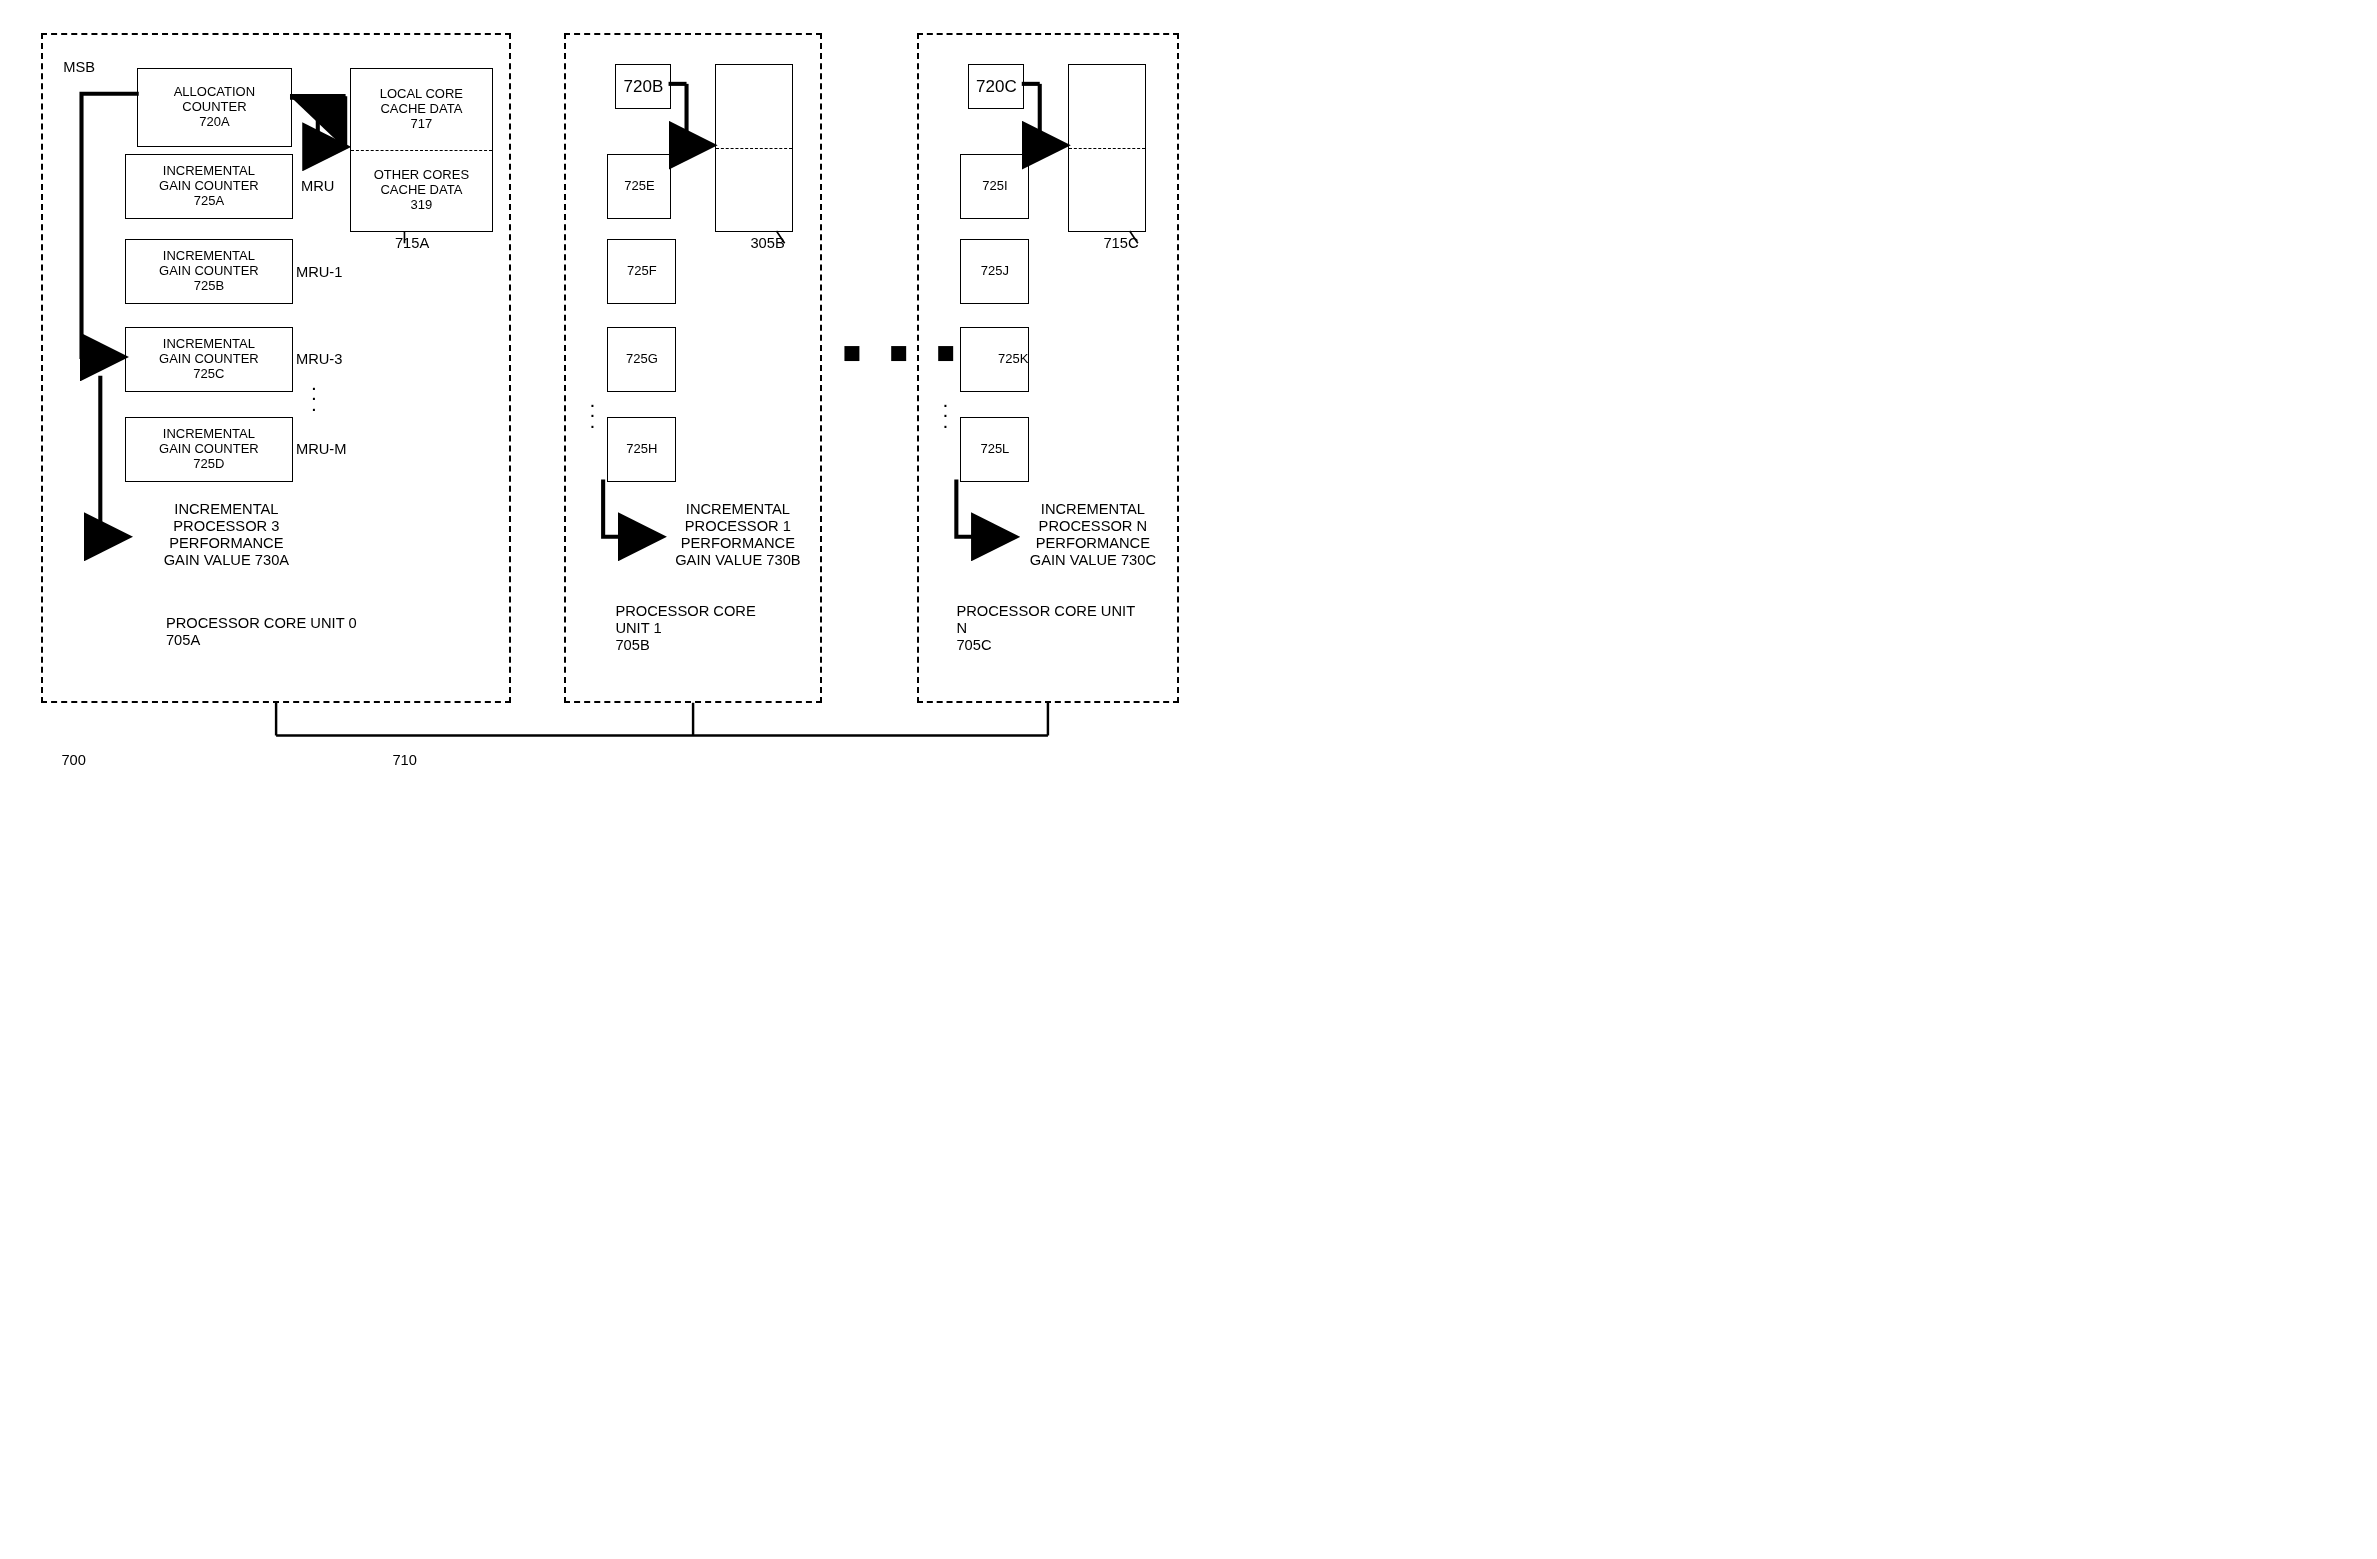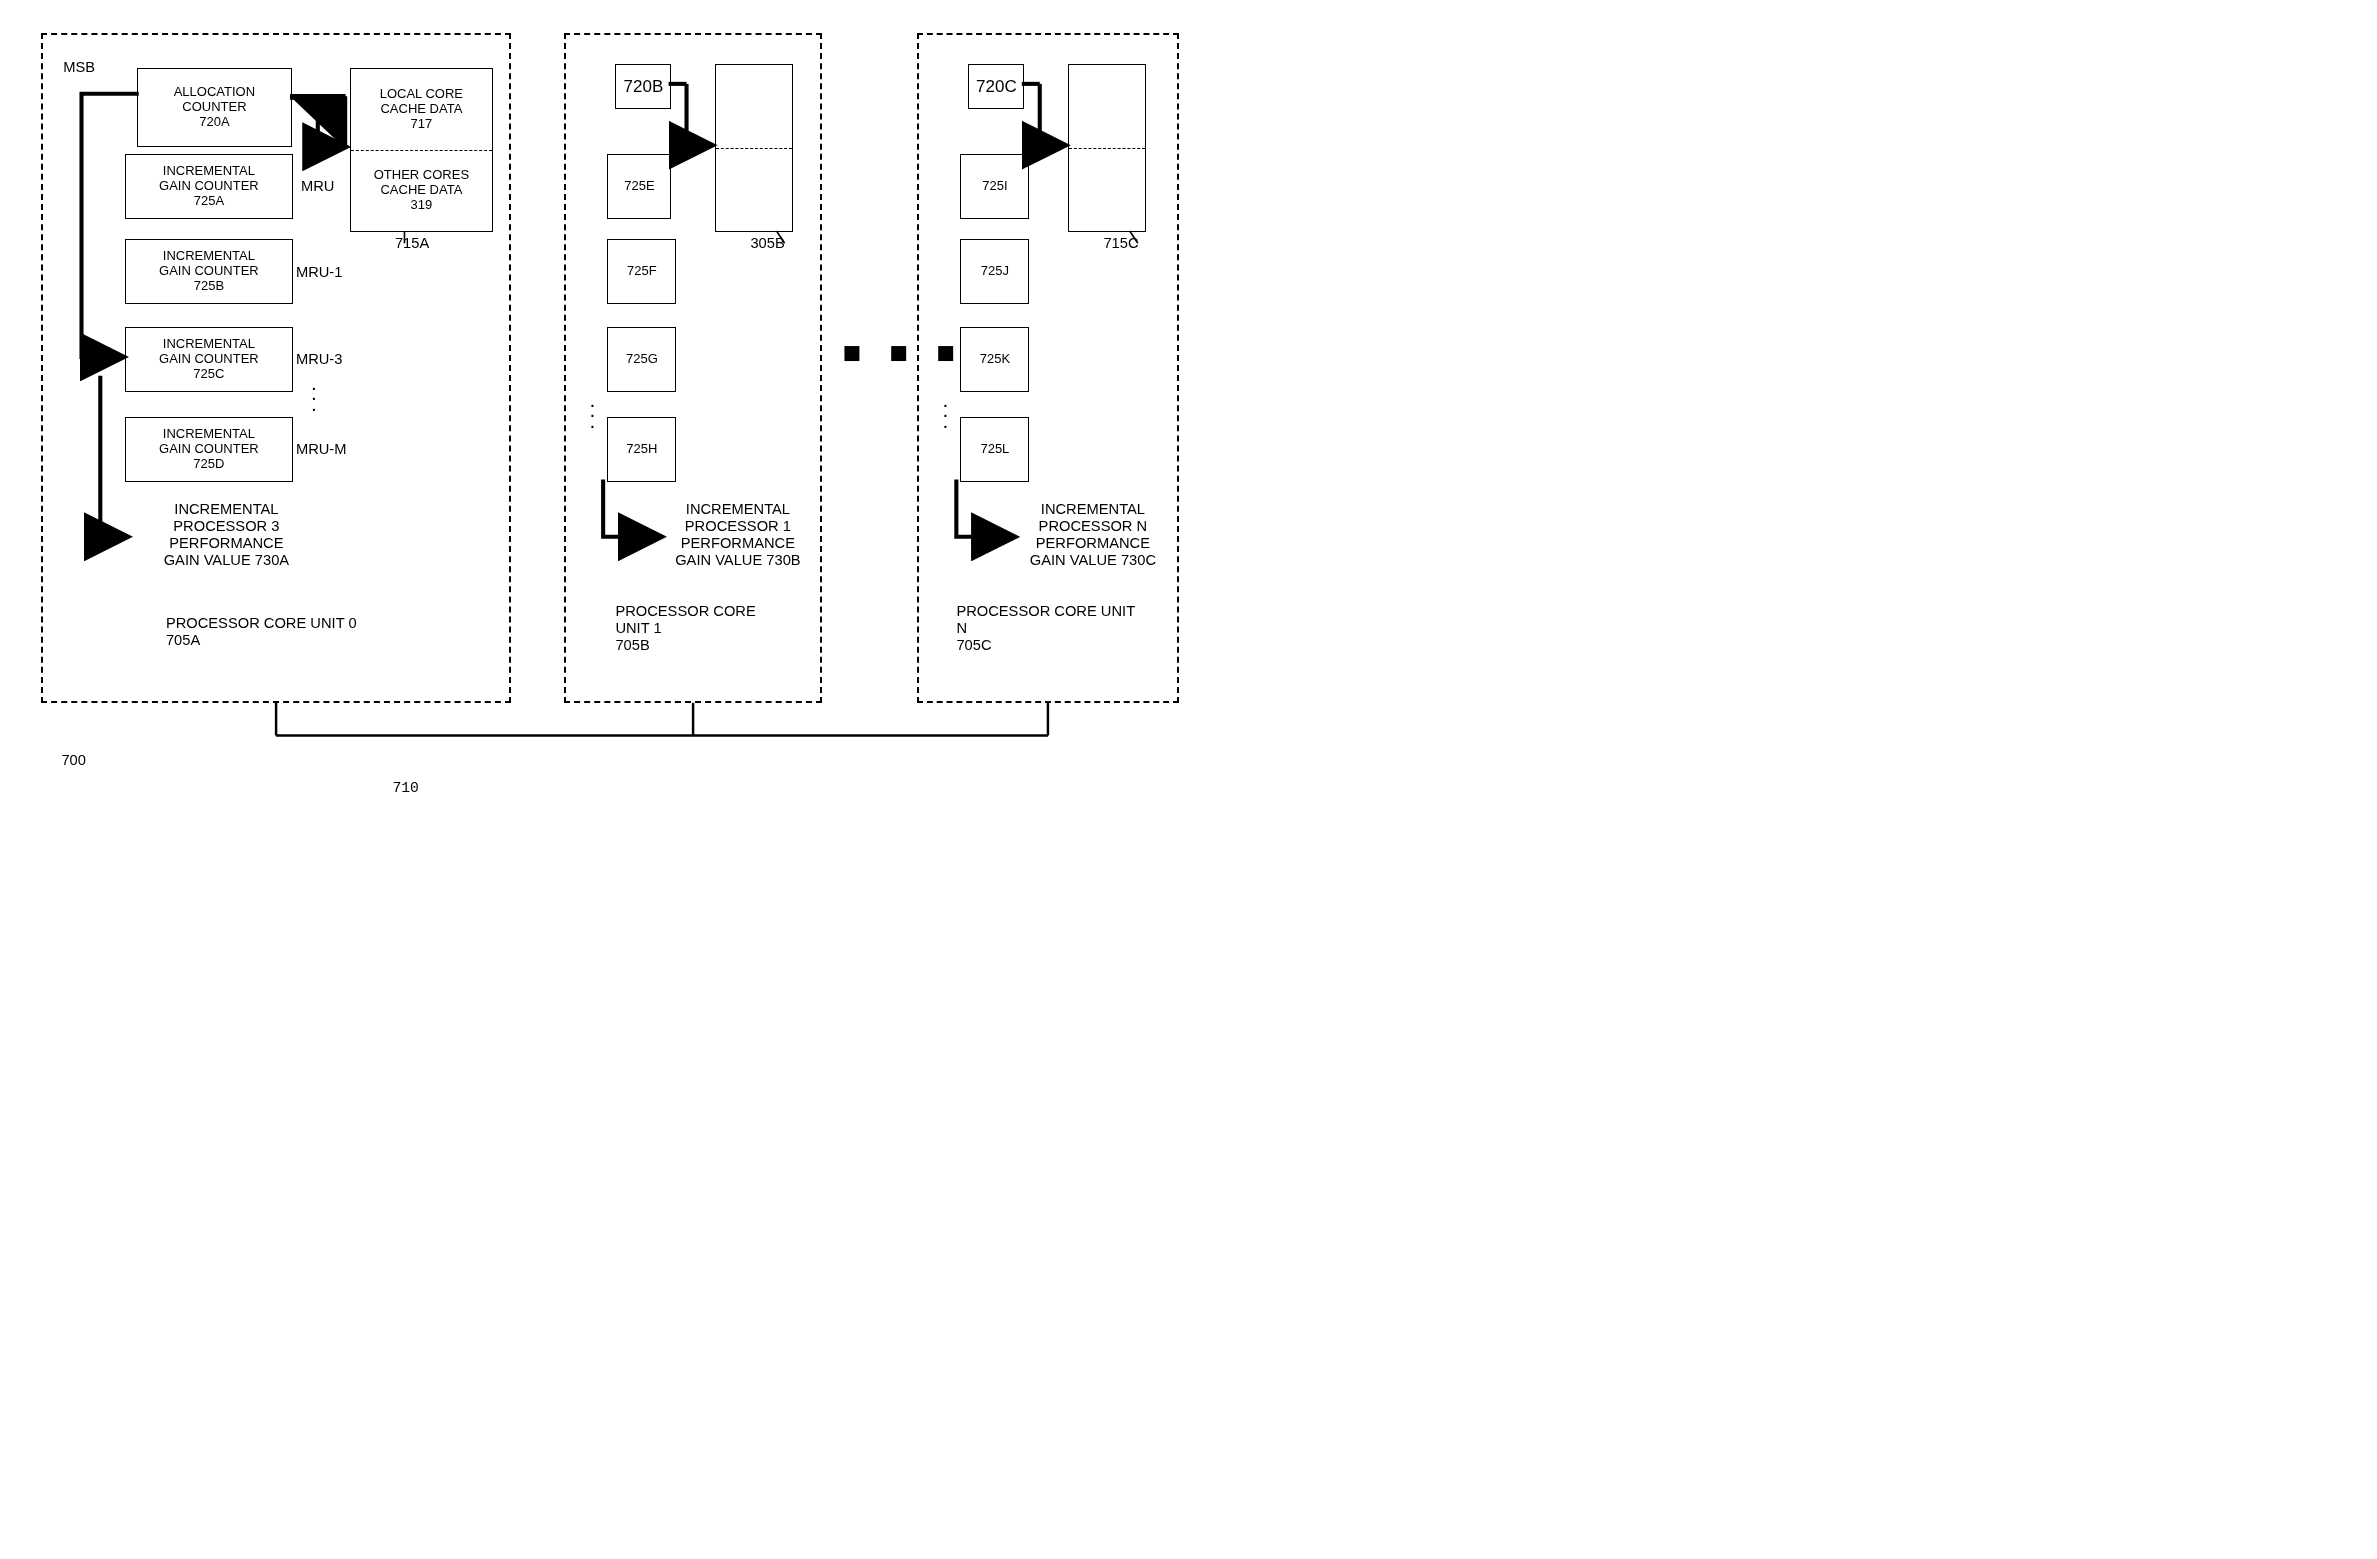--- a/index.html
+++ b/index.html
@@ -180,21 +180,21 @@
       <div style="height:50%; border-top:1.6px dashed #000;"></div>
     </div>
     <div class="label md" data-name="cache-ref-715c" style="left:184px; top:200px; width:57px;">715C</div>
 
     <div class="box" data-name="gain-725i" style="left:41px; top:119px; width:69px; height:65px;">
       <span data-name="un-g1">725I</span>
     </div>
     <div class="box" data-name="gain-725j" style="left:41px; top:204px; width:69px; height:65px;">
       <span data-name="un-g2">725J</span>
     </div>
-    <div class="box" data-name="gain-725k" style="left:41px; top:292px; width:69px; height:65px;">
+    <div class="box" data-name="gain-725k" style="left:41px; top:292px; width:69px; height:65px;text-align:right;">
       <span data-name="un-g3">725K</span>
     </div>
     <div class="box" data-name="gain-725l" style="left:41px; top:382px; width:69px; height:65px;">
       <span data-name="un-g4">725L</span>
     </div>
 
     <div class="label" data-name="vdots-icon-un" style="left:23px; top:360px; font-size:21px; line-height:0.5;">
       <div data-name="d1">.</div>
       <div data-name="d2">.</div>
       <div data-name="d3">.</div>
@@ -208,21 +208,21 @@
     </div>
 
     <div class="label md" data-name="unitn-title" style="left:37px; top:568px; width:196px;">
       <div data-name="un-t1">PROCESSOR CORE UNIT</div>
       <div data-name="un-t2">N</div>
       <div data-name="un-t3">705C</div>
     </div>
   </div>
 
   <div class="label md" data-name="figure-number" style="left:45px; top:736px; width:49px;">700</div>
-  <div class="label md" data-name="bus-label-710" style="left:376px; top:764px; width:49px;font-family:Liberation Mono, monospace;">710</div>
+  <div class="label md" data-name="bus-label-710" style="left:376px; top:736px; width:49px;">710</div>
 
   <svg width="1189" height="780" data-name="connectors-svg" viewBox="0 0 1454 954">
     <defs>
       <marker id="arrow" markerWidth="12" markerHeight="12" refX="10" refY="6" orient="auto">
         <path d="M0,0 L12,6 L0,12 Z" class="arrowhead"></path>
       </marker>
     </defs>
 
     <path d="M335,100 L403,100 L403,160 L402,160" stroke="#000" stroke-width="4" fill="none"></path>
     <path d="M335,100 L400,100" stroke="#000" stroke-width="4" fill="none"></path>

